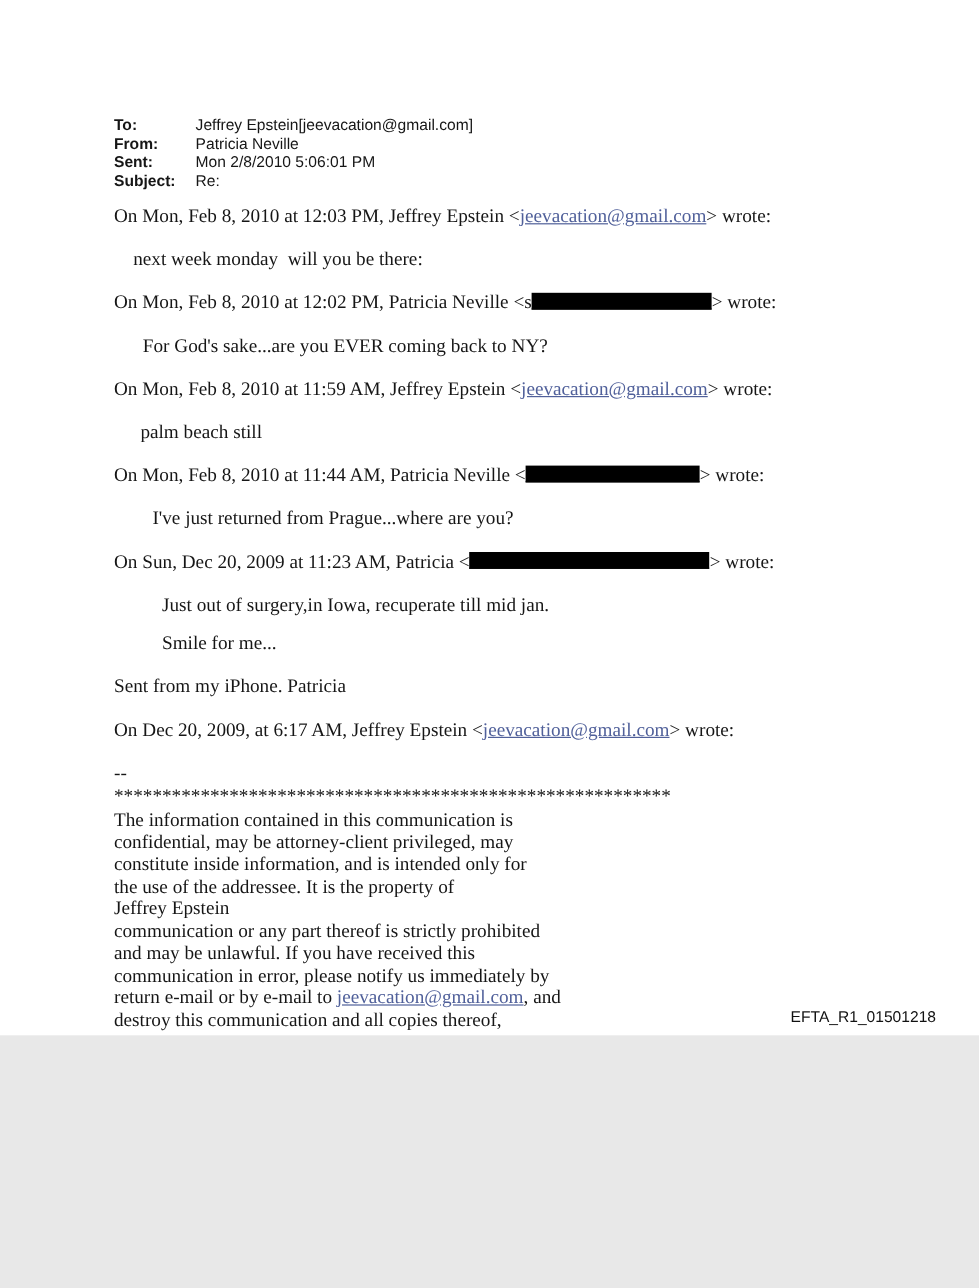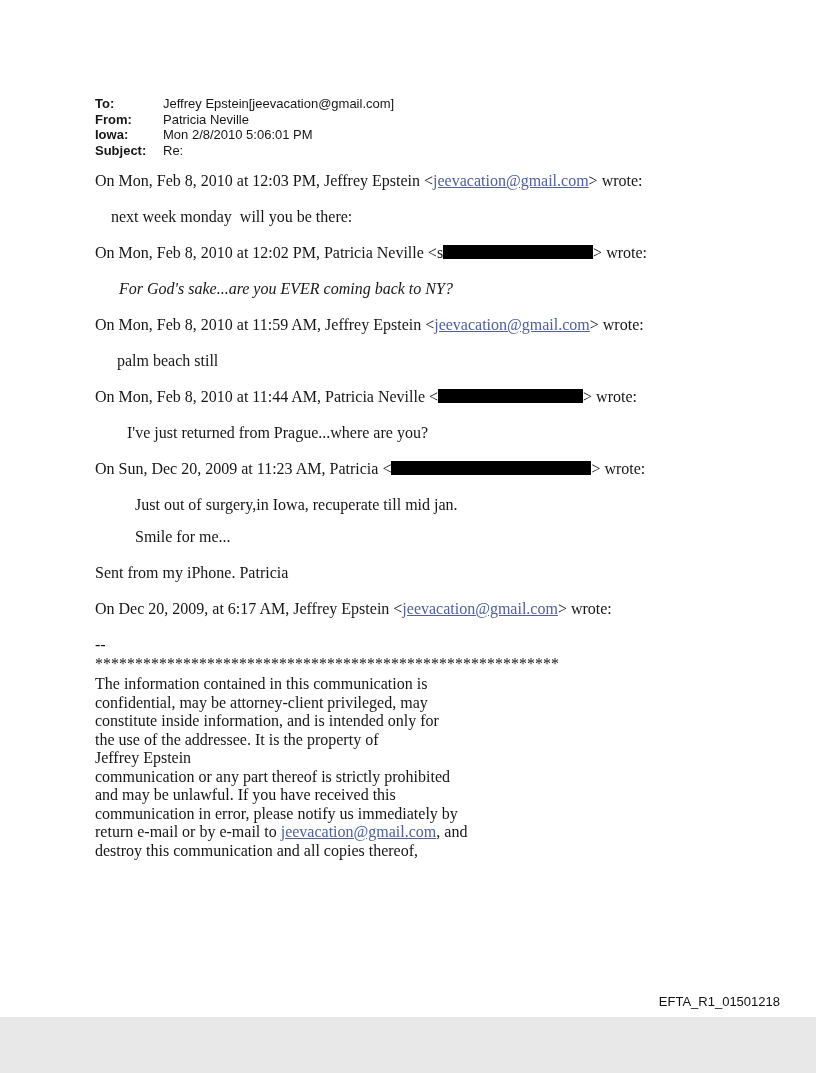--- a/index.html
+++ b/index.html
@@ -1,18 +1,18 @@
 <!DOCTYPE html>
 <html><head>
 <meta charset="utf-8">
 <style>
   html,body{margin:0;padding:0;background:#e8e8e8;}
   .page{
     position:relative;
-    width:816px;height:1017px;
+    width:816px;height:863px;
     background:#ffffff;
     margin:0 auto;
     overflow:hidden;
     font-family:"Liberation Serif", serif;
     color:#161616;
   }
   
   .email-header{
     position:absolute;top:96px;left:95px;
     font-family:"Liberation Sans", sans-serif;
@@ -23,21 +23,21 @@
   .hvalue{white-space:pre;}
   
   .email-body{
     position:absolute;top:171px;left:95px;width:640px;
     font-size:16px;line-height:19px;
   }
   .email-body p{margin:0 0 17px;white-space:pre-wrap;}
   .email-body p.tight{margin-bottom:13px;}
   .gap-top{margin-top:18px;}
   .ind1{padding-left:16px;}
-  .ind2{padding-left:24px;font-style:italic;}
+  .ind2{padding-left:24px;}
   .ind3{padding-left:22px;}
   .ind4{padding-left:32px;}
   .ind5{padding-left:40px;}
   .indx{padding-left:80px;}
   .link{color:#50609a;text-decoration:underline;cursor:pointer;}
   .redact{
     display:inline-block;height:13px;background:#000000;
     vertical-align:-1px;border-bottom:1px solid #000;
   }
   .redact.w1{width:150px;}
@@ -63,21 +63,21 @@
   <div class="email-header">
     <div class="hrow">
       <span class="hlabel">To:</span>
       <span class="hvalue">Jeffrey Epstein[jeevacation@gmail.com]</span>
     </div>
     <div class="hrow">
       <span class="hlabel">From:</span>
       <span class="hvalue">Patricia Neville</span>
     </div>
     <div class="hrow">
-      <span class="hlabel">Iowa:</span>
+      <span class="hlabel">Sent:</span>
       <span class="hvalue">Mon 2/8/2010 5:06:01 PM</span>
     </div>
     <div class="hrow">
       <span class="hlabel">Subject:</span>
       <span class="hvalue">Re:</span>
     </div>
   </div>
 
   <div class="email-body">
 

